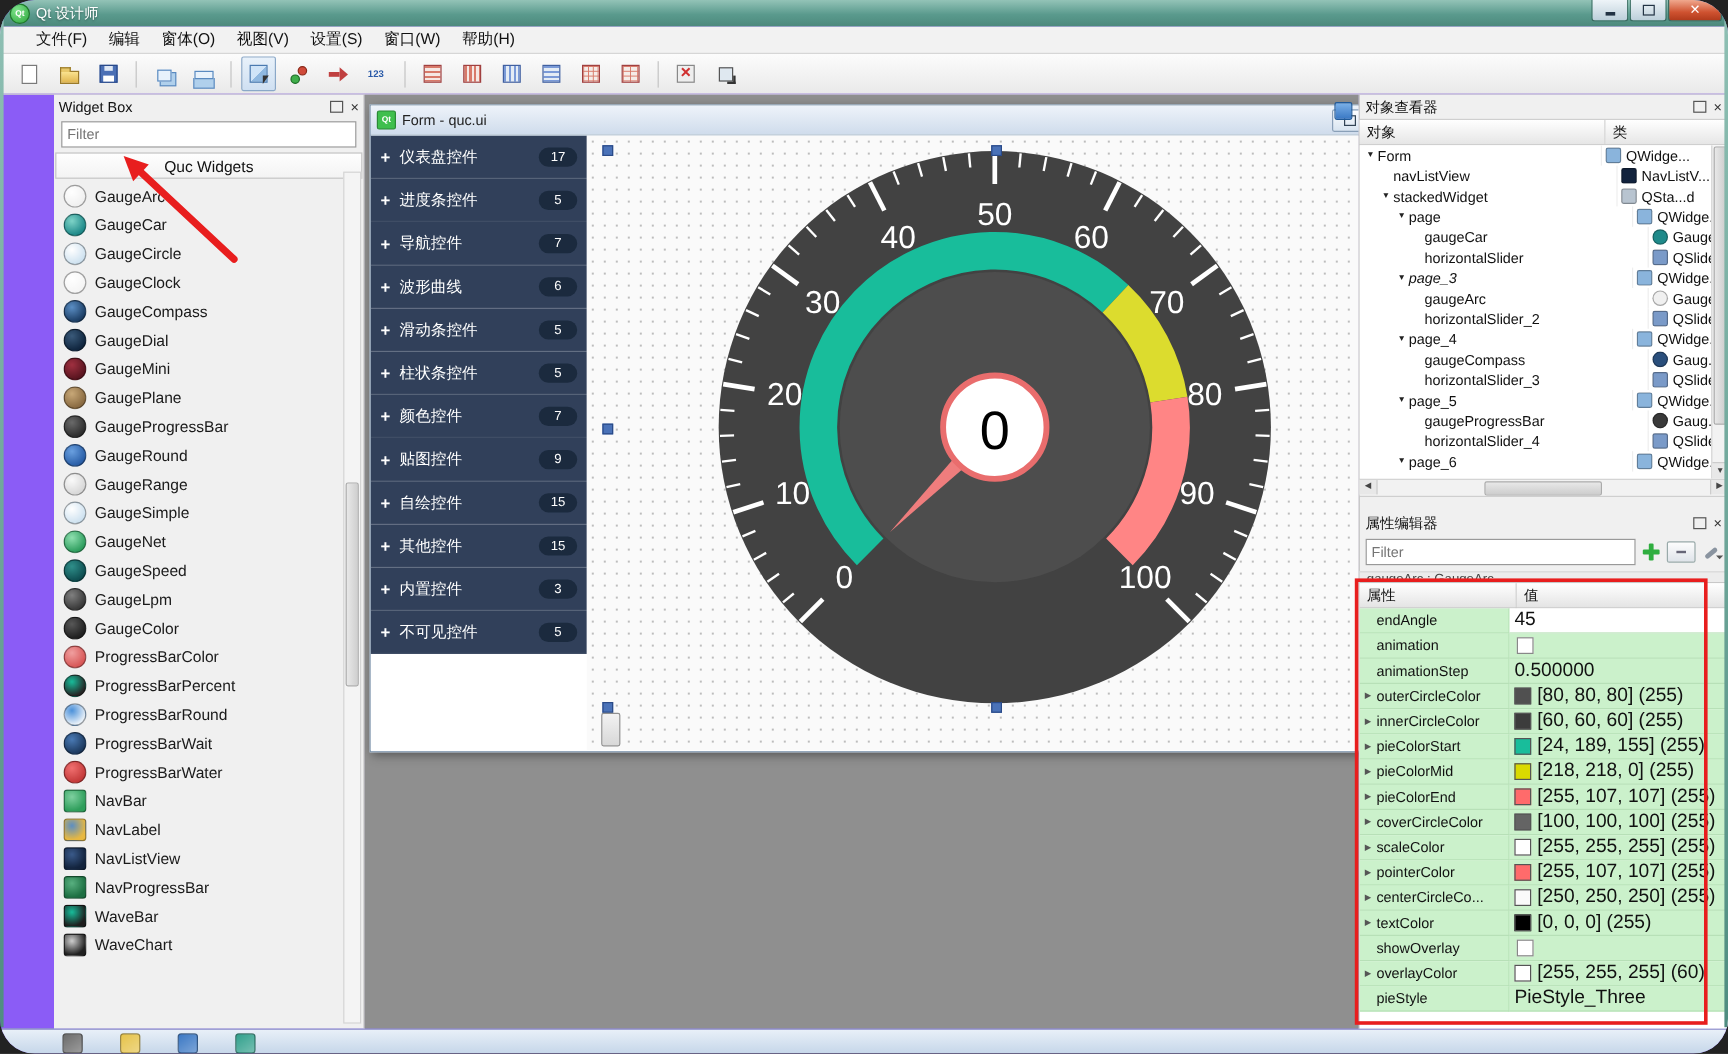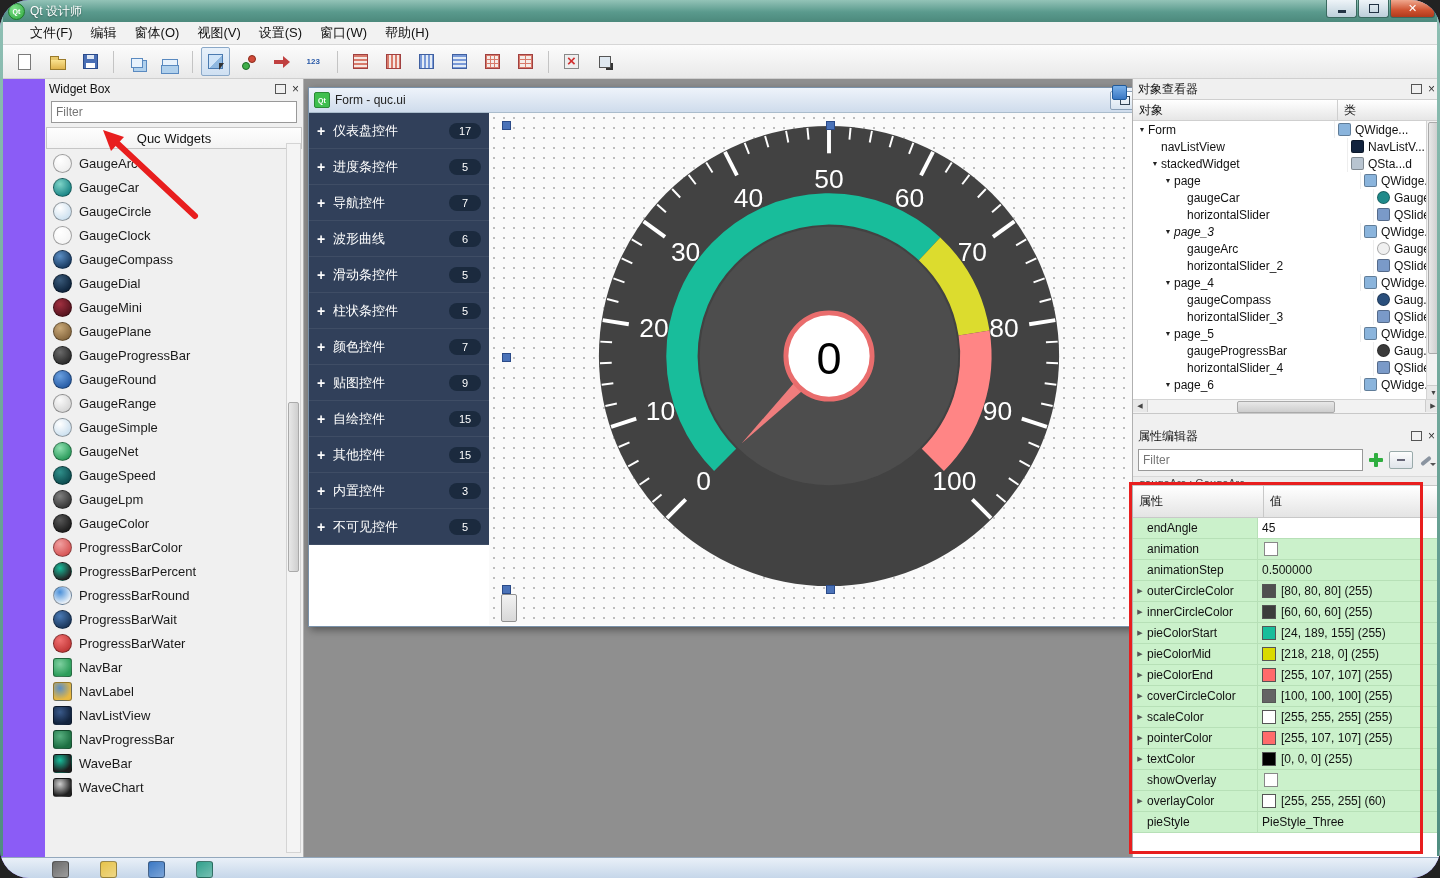--- a/index.html
+++ b/index.html
@@ -145,30 +145,30 @@
   .pe-plus::before{content:"";position:absolute;left:7px;top:2px;width:4px;height:14px;background:#2fae3f;border-radius:1px;}
   .pe-plus::after{content:"";position:absolute;left:2px;top:7px;width:14px;height:4px;background:#2fae3f;border-radius:1px;}
   .pe-minus{width:22px;height:16px;border:1px solid #9aa;border-radius:2px;background:linear-gradient(#fdfdfd,#dfe4ea);
             display:flex;align-items:center;justify-content:center;flex:none;}
   .pe-minus::after{content:"";width:8px;height:2px;background:#667;}
   .pe-wrench{width:18px;height:16px;position:relative;flex:none;}
   .pe-wrench::before{content:"";position:absolute;left:3px;top:7px;width:12px;height:4px;background:#8a94a0;border-radius:2px;transform:rotate(-40deg);}
   .pe-wrench::after{content:"";position:absolute;right:-1px;bottom:2px;border-top:3px solid #555;border-left:3px solid transparent;border-right:3px solid transparent;}
   .pe-classbar{height:8px;overflow:hidden;font-size:11px;color:#444;padding-left:6px;background:#ececec;border-top:1px solid #d8d8d8;}
   .pe-table{flex:1;overflow:hidden;border-top:1px solid #c8c8c8;background:#fff;}
-  .pe-hrow{display:flex;height:32px;}
+  .pe-hrow{display:flex;height:21px;}
   .pe-hcell{background:linear-gradient(#fff,#e4e4e4);border-right:1px solid #c8c8c8;border-bottom:1px solid #c8c8c8;
             font-size:12px;display:flex;align-items:center;padding-left:6px;}
   .pe-hcell.c1{width:124px;}.pe-hcell.c2{flex:1;}
   .pe-row{display:flex;height:21px;}
   .pe-name{width:124px;background:#cbf1cb;border-right:1px solid #b7e0b7;border-bottom:1px solid #b7e0b7;
            display:flex;align-items:center;font-size:12px;overflow:hidden;white-space:nowrap;}
   .pe-expander{width:14px;font-size:7px;color:#555;text-align:center;flex:none;}
   .pe-value{flex:1;background:#cbf1cb;border-bottom:1px solid #b7e0b7;display:flex;align-items:center;
-            font-size:12px;padding-left:4px;overflow:hidden;white-space:nowrap;}
+            font-size:16px;padding-left:4px;overflow:hidden;white-space:nowrap;}
   .pe-value.editing{background:#fff;}
   .pe-swatch{width:12px;height:12px;border:1px solid #555;margin-right:5px;flex:none;}
   .pe-check{width:12px;height:12px;border:1px solid #888;background:#fff;margin-left:2px;}
 
   
   .taskbar{height:22px;background:linear-gradient(#e9f0f8,#c2d4e8);border-top:1px solid #93a8bd;
            display:flex;align-items:center;padding-left:52px;gap:31px;}
   .tk-item{width:15px;height:15px;border-radius:3px;border:1px solid rgba(0,0,0,.35);display:inline-block;}
 
   
@@ -866,20 +866,30 @@
                   <span class="pe-name-text">pointerColor</span>
                 </span>
                 <span class="pe-value">
                   <span class="pe-swatch" style="background: rgb(255, 107, 107);"></span>
                   <span class="pe-value-text">[255, 107, 107] (255)</span>
                 </span>
               </div>
               <div class="pe-row">
                 <span class="pe-name">
                   <span class="pe-expander">▶</span>
+                  <span class="pe-name-text">centerCircleCo...</span>
+                </span>
+                <span class="pe-value">
+                  <span class="pe-swatch" style="background: rgb(250, 250, 250);"></span>
+                  <span class="pe-value-text">[250, 250, 250] (255)</span>
+                </span>
+              </div>
+              <div class="pe-row">
+                <span class="pe-name">
+                  <span class="pe-expander">▶</span>
                   <span class="pe-name-text">textColor</span>
                 </span>
                 <span class="pe-value">
                   <span class="pe-swatch" style="background: rgb(0, 0, 0);"></span>
                   <span class="pe-value-text">[0, 0, 0] (255)</span>
                 </span>
               </div>
               <div class="pe-row">
                 <span class="pe-name">
                   <span class="pe-expander"></span>

